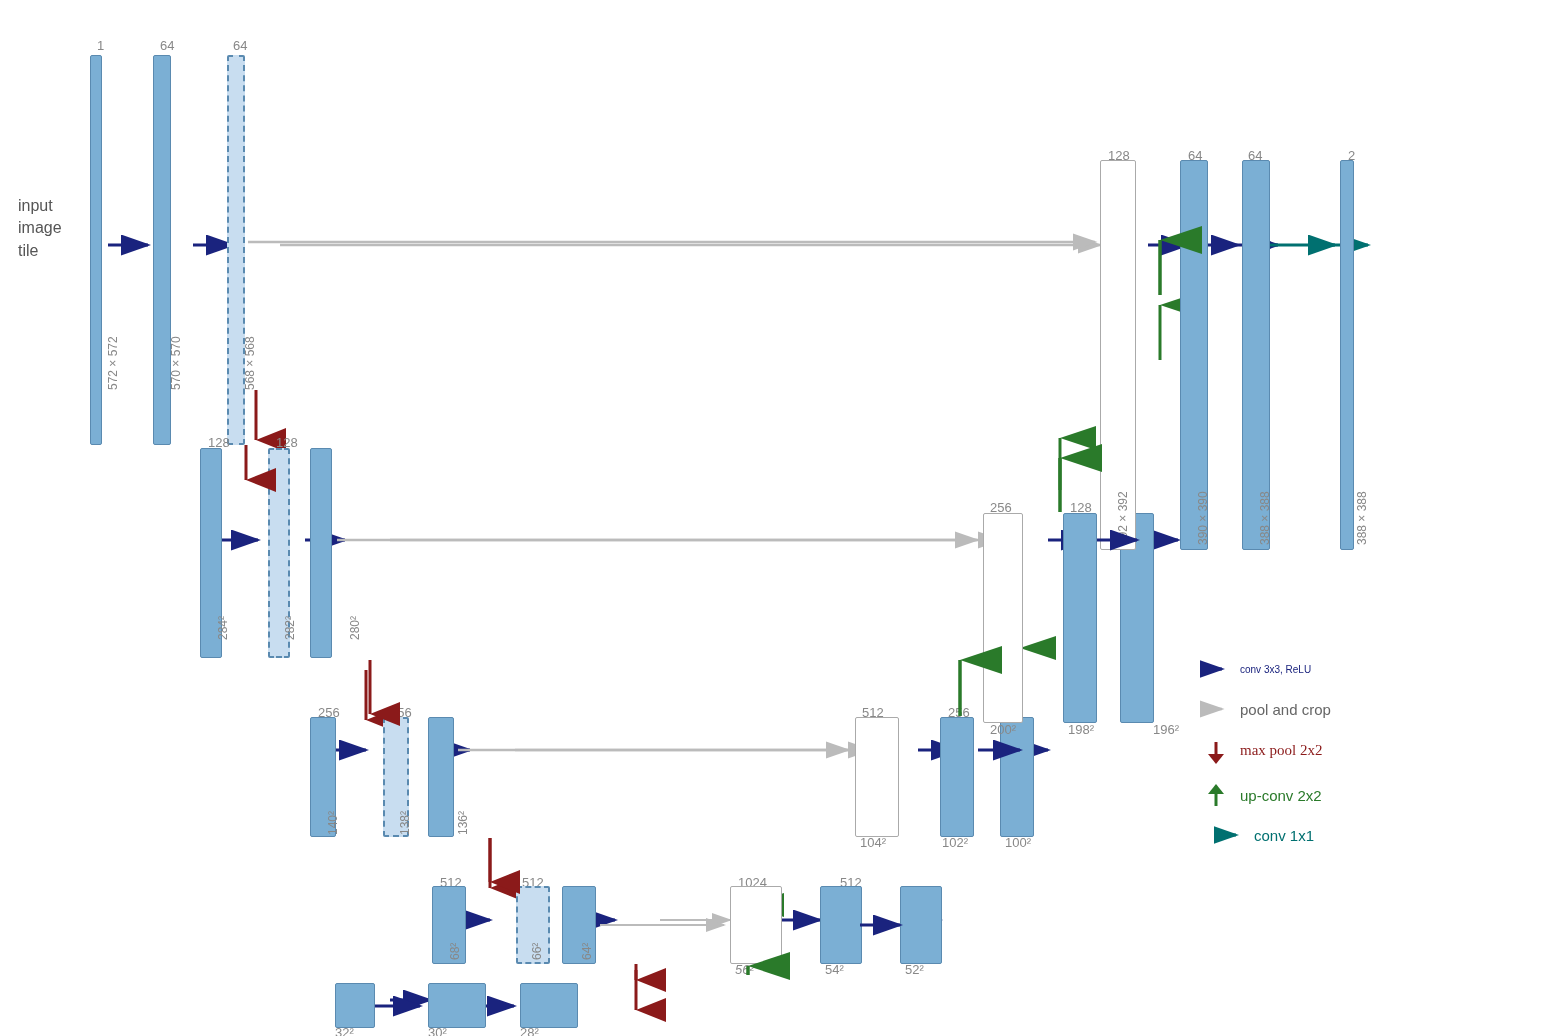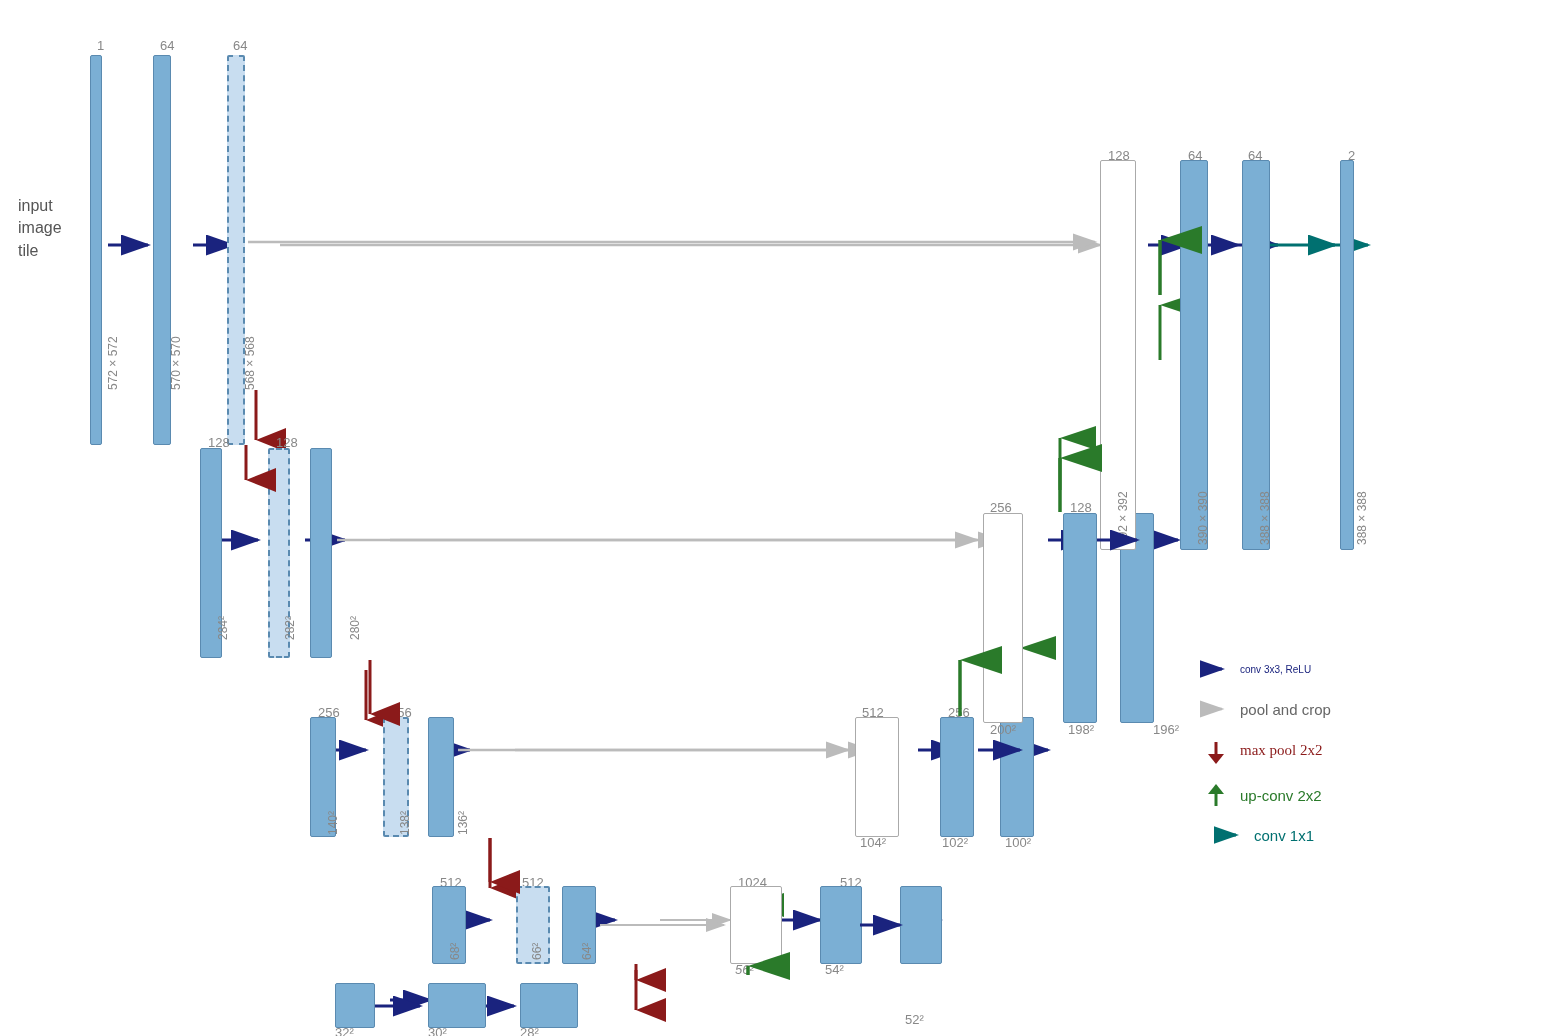--- a/index.html
+++ b/index.html
@@ -215,21 +215,21 @@
 
   <div class="abs label" style="left:738px;top:875px;">1024</div>
   <div class="abs label" style="left:840px;top:875px;">512</div>
 
   <div class="fmap-white abs" style="left:730px;top:886px;width:52px;height:78px;"></div>
   <div class="fmap abs" style="left:820px;top:886px;width:42px;height:78px;"></div>
   <div class="fmap abs" style="left:900px;top:886px;width:42px;height:78px;"></div>
 
   <div class="abs label" style="left:735px;top:962px;font-style:italic;">56²</div>
   <div class="abs label" style="left:825px;top:962px;">54²</div>
-  <div class="abs label" style="left:905px;top:1012px;">52²</div>
+  <div class="abs label" style="left:905px;top:962px;">52²</div>
 
   <div class="abs label" style="left:862px;top:705px;">512</div>
   <div class="abs label" style="left:948px;top:705px;">256</div>
 
   <div class="fmap-white abs" style="left:855px;top:717px;width:44px;height:120px;"></div>
   <div class="fmap abs" style="left:940px;top:717px;width:34px;height:120px;"></div>
   <div class="fmap abs" style="left:1000px;top:717px;width:34px;height:120px;"></div>
 
   <div class="abs label" style="left:860px;top:835px;">104²</div>
   <div class="abs label" style="left:942px;top:835px;">102²</div>

